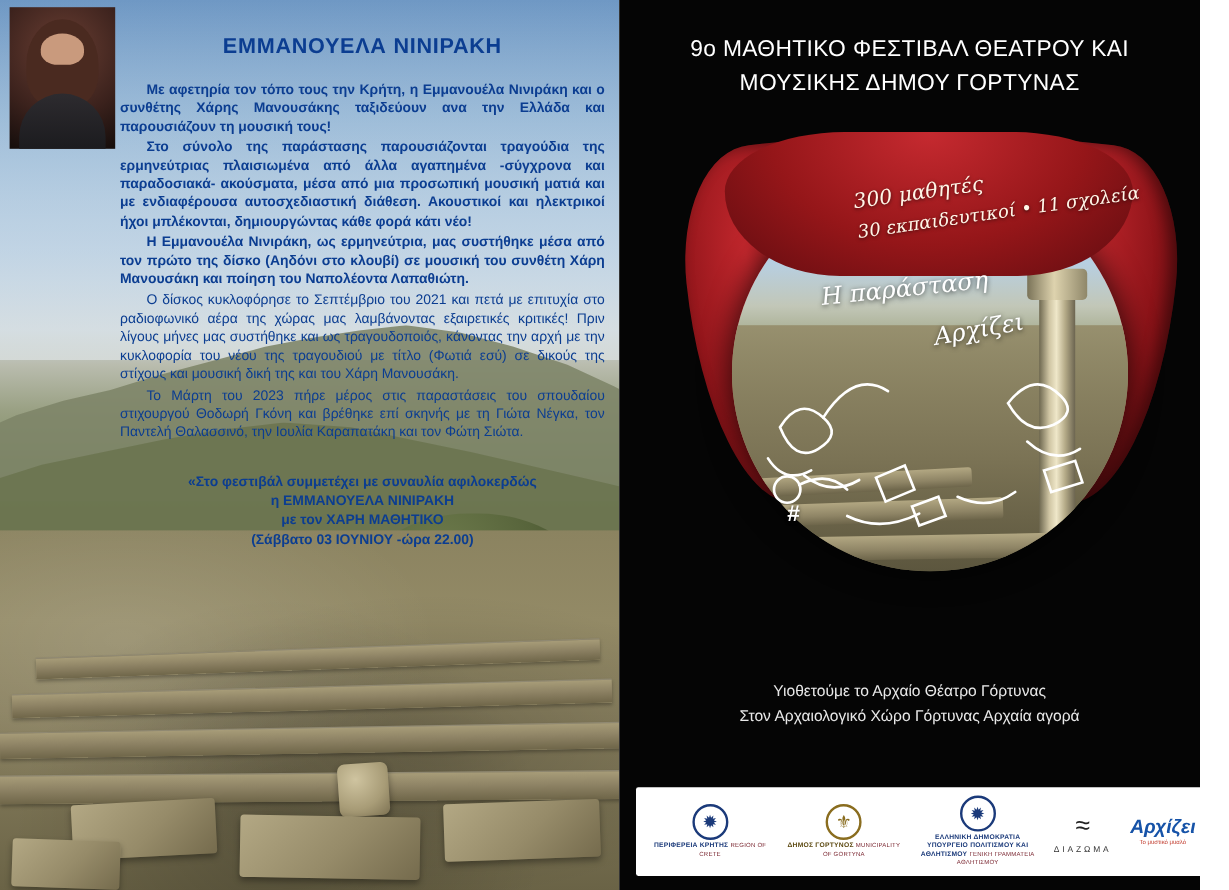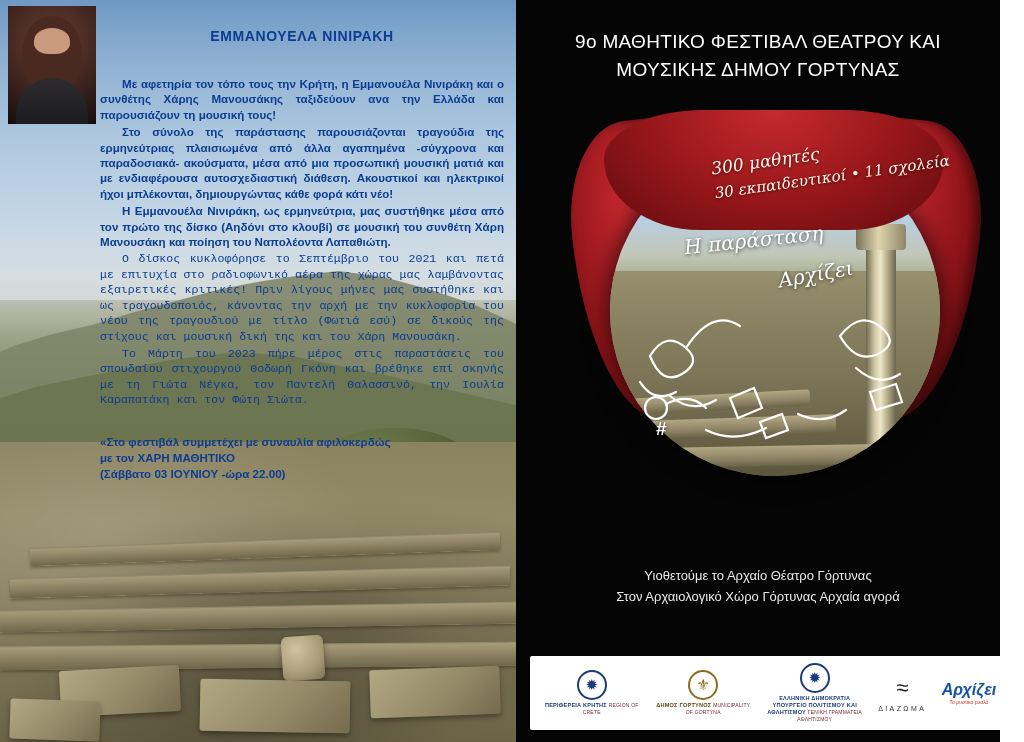--- a/index.html
+++ b/index.html
@@ -127,38 +127,38 @@
   }
 
   
   .text-col {
     position: absolute; left: 100px; top: 28px; width: 404px;
     color: #07357a;
   }
   .artist-name {
     text-align: center;
     font-weight: bold;
-    font-size: 14px;
+    font-size: 18px;
     letter-spacing: .6px;
     color: #0b3d91;
-    margin-bottom: 32px;
+    margin-bottom: 18px;
   }
   .para {
     font-size: 11.6px;
     line-height: 1.33;
     text-align: justify;
     color: #0b3d91;
     text-indent: 22px;
     margin-bottom: 2px;
     font-weight: bold;
   }
-  .para.plain { font-weight: normal; font-family: Liberation Mono, monospace; }
+  .para.plain { font-weight: normal; }
   .closing {
     margin-top: 26px;
-    text-align: left;
+    text-align: center;
     font-size: 11.6px;
     line-height: 1.4;
     color: #0b3d91;
     font-weight: bold;
   }
   .closing .line { display: block; }
 
   
   .right-panel {
     position: relative;
@@ -339,20 +339,21 @@
       <div class="artist-name">ΕΜΜΑΝΟΥΕΛΑ ΝΙΝΙΡΑΚΗ</div>
 
       <p class="para">Με αφετηρία τον τόπο τους την Κρήτη, η Εμμανουέλα Νινιράκη και ο συνθέτης Χάρης Μανουσάκης ταξιδεύουν ανα την Ελλάδα και παρουσιάζουν τη μουσική τους!</p>
       <p class="para">Στο σύνολο της παράστασης παρουσιάζονται τραγούδια της ερμηνεύτριας πλαισιωμένα από άλλα αγαπημένα -σύγχρονα και παραδοσιακά- ακούσματα, μέσα από μια προσωπική μουσική ματιά και με ενδιαφέρουσα αυτοσχεδιαστική διάθεση.  Ακουστικοί και ηλεκτρικοί ήχοι μπλέκονται, δημιουργώντας κάθε φορά κάτι νέο!</p>
       <p class="para">Η Εμμανουέλα Νινιράκη, ως ερμηνεύτρια, μας συστήθηκε μέσα από τον πρώτο της δίσκο (Αηδόνι στο κλουβί) σε μουσική του συνθέτη Χάρη Μανουσάκη και ποίηση του Ναπολέοντα Λαπαθιώτη.</p>
       <p class="para plain">Ο δίσκος κυκλοφόρησε το Σεπτέμβριο του 2021 και πετά με επιτυχία στο ραδιοφωνικό αέρα της χώρας μας λαμβάνοντας εξαιρετικές κριτικές! Πριν λίγους μήνες μας συστήθηκε και ως τραγουδοποιός, κάνοντας την αρχή με την κυκλοφορία του νέου της τραγουδιού με τίτλο (Φωτιά εσύ) σε δικούς της στίχους και μουσική δική της και του Χάρη Μανουσάκη.</p>
       <p class="para plain">Το Μάρτη του 2023 πήρε μέρος στις παραστάσεις του σπουδαίου στιχουργού Θοδωρή Γκόνη και βρέθηκε επί σκηνής με τη Γιώτα Νέγκα, τον Παντελή Θαλασσινό, την Ιουλία Καραπατάκη και τον Φώτη Σιώτα.</p>
 
       <div class="closing">
         <span class="line">«Στο φεστιβάλ συμμετέχει με συναυλία αφιλοκερδώς</span>
+        <span class="line">η ΕΜΜΑΝΟΥΕΛΑ ΝΙΝΙΡΑΚΗ</span>
         <span class="line">με τον ΧΑΡΗ ΜΑΘΗΤΙΚΟ</span>
         <span class="line">(Σάββατο 03 ΙΟΥΝΙΟΥ -ώρα 22.00)</span>
       </div>
     </div>
   </div>
 
   <div class="panel-divider"></div>
 
   <div class="right-panel">
 

